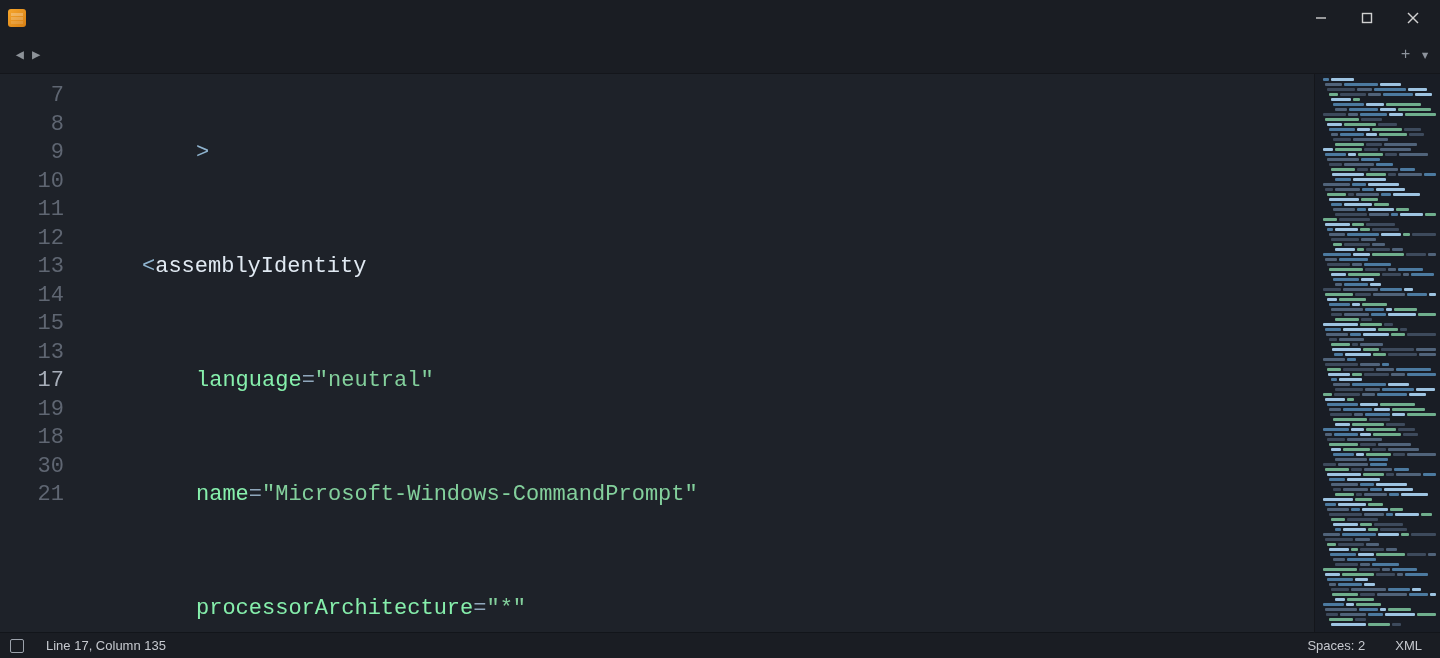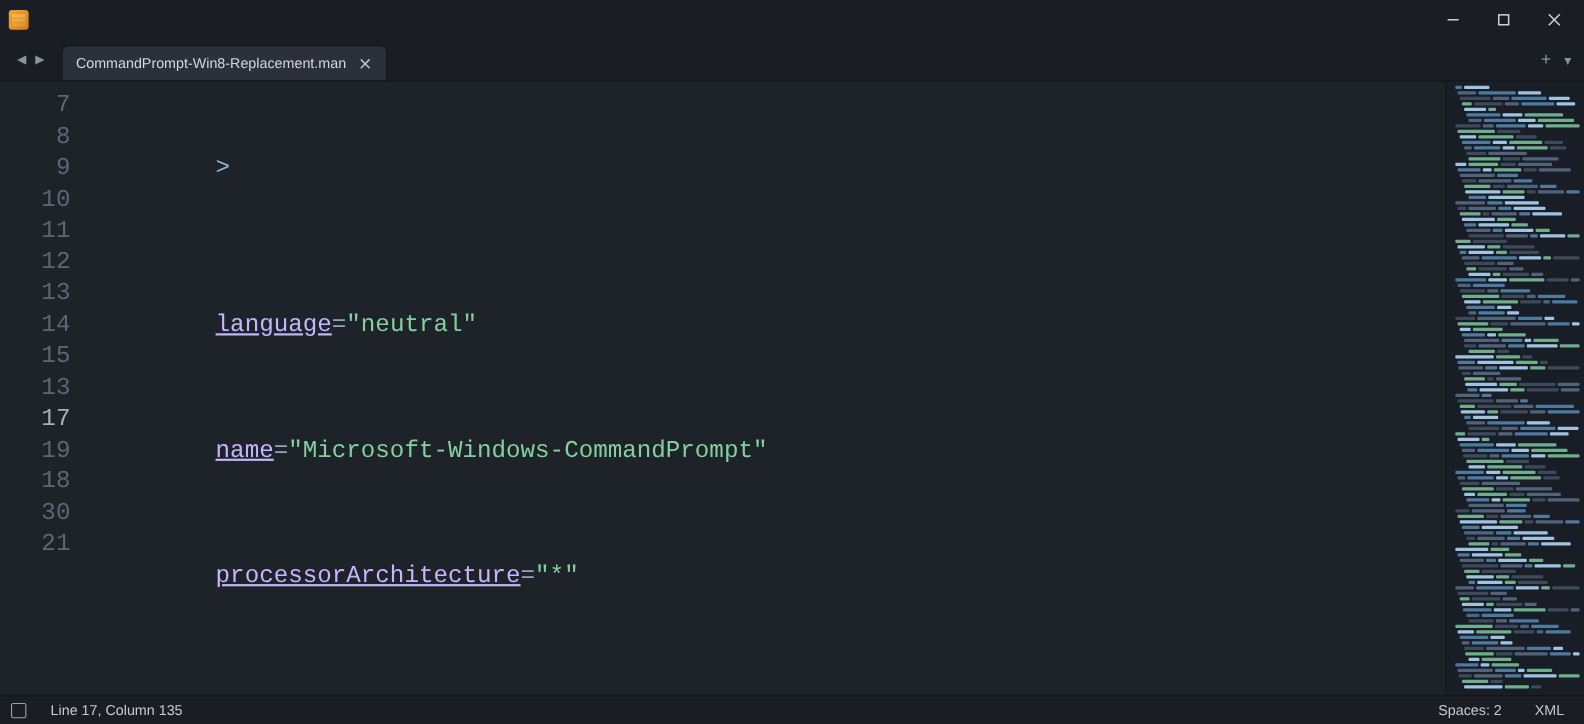--- a/index.html
+++ b/index.html
@@ -114,21 +114,21 @@
     line-height:28.5px;
     white-space:pre;
     position:relative;
     color:#8fb4cf;
   }
   .code-line { position:relative; padding-left:28px; }
   .indent1 { padding-left: 28px; }
   .indent5 { padding-left: 82px; }
 
   .p-tag   { color:#e1eaf3; }
-  .p-attr  { color:#c4b5fd;text-decoration:underline; }
+  .p-attr  { color:#86efac; }
   .p-eq    { color:#8fa7bb; }
   .p-str   { color:#83d09c; }
   .p-punct { color:#8fb4cf; }
   @keyframes blink { 50% { opacity:0; } }
 
   .minimap {
     width:126px;
     background:#191d25;
     border-left:1px solid #14161b;
     position:relative;
@@ -191,31 +191,20 @@
         </svg>
     </div>
   </div>
 </div>
 
 <div class="nav-row">
   <div class="nav-arrows">
     <span>◀</span>
     <span>▶</span>
   </div>
-  <div class="tabs">
-    <div class="tab">
-      <span>CommandPrompt-Win8-Replacement.man</span>
-      <span class="tab-close">
-        <svg width="10" height="10">
-            <line x1="1" y1="1" x2="9" y2="9" stroke="#c0c0c0" stroke-width="1.4"></line>
-            <line x1="9" y1="1" x2="1" y2="9" stroke="#c0c0c0" stroke-width="1.4"></line>
-          </svg>
-      </span>
-    </div>
-  </div>
   <div class="nav-right">
     <span>+</span>
     <span>▾</span>
   </div>
 </div>
 
 <div class="editor-region">
   <div class="gutter" id="gutter">
       <div>7</div>
       <div>8</div>
@@ -234,20 +223,21 @@
       <div></div>
       <div>19</div>
       <div>18</div>
       <div>30</div>
       <div>21</div>
     </div>
 
   <div class="code">
     <div class="code-line"><span class="indent5"></span><span class="p-punct">&gt;</span></div>
 
+    <div class="code-line"><span class="indent1"></span><span class="p-punct">&lt;</span><span class="p-tag">assemblyIdentity</span></div>
 
     <div class="code-line"><span class="indent5"></span><span class="p-attr">language</span><span class="p-eq">=</span><span class="p-str">"neutral"</span></div>
 
     <div class="code-line"><span class="indent5"></span><span class="p-attr">name</span><span class="p-eq">=</span><span class="p-str">"Microsoft-Windows-CommandPrompt"</span></div>
 
     <div class="code-line"><span class="indent5"></span><span class="p-attr">processorArchitecture</span><span class="p-eq">=</span><span class="p-str">"*"</span></div>
 
     
 
     

